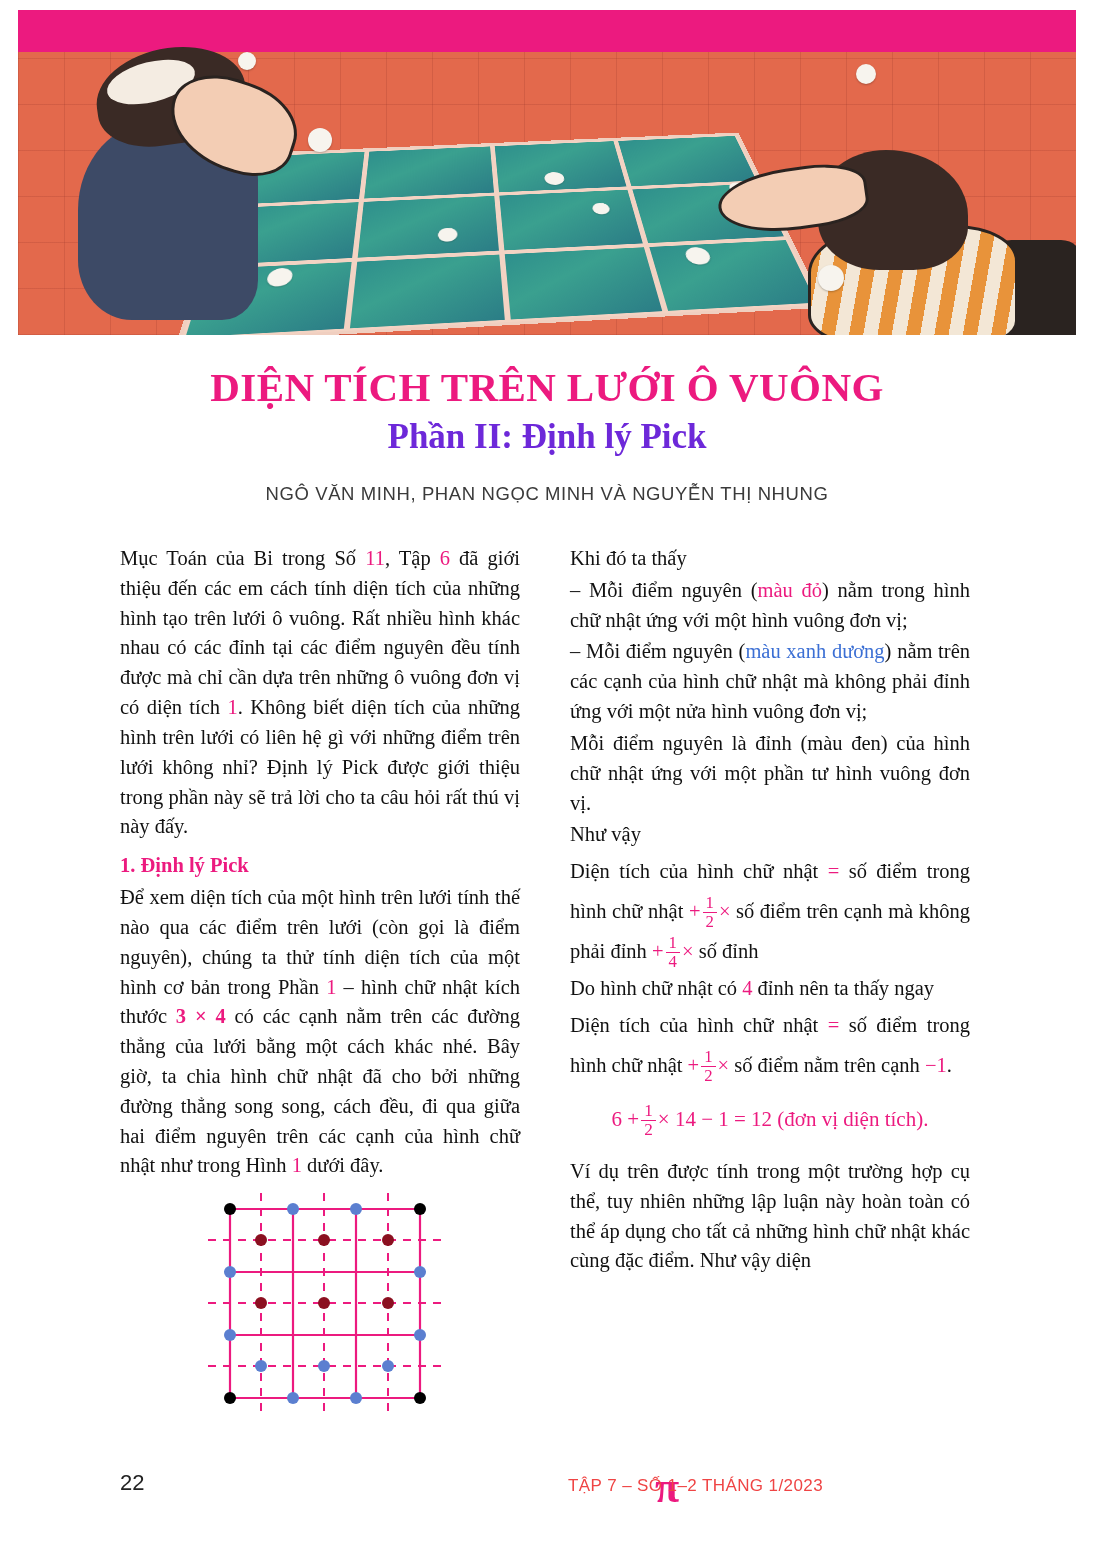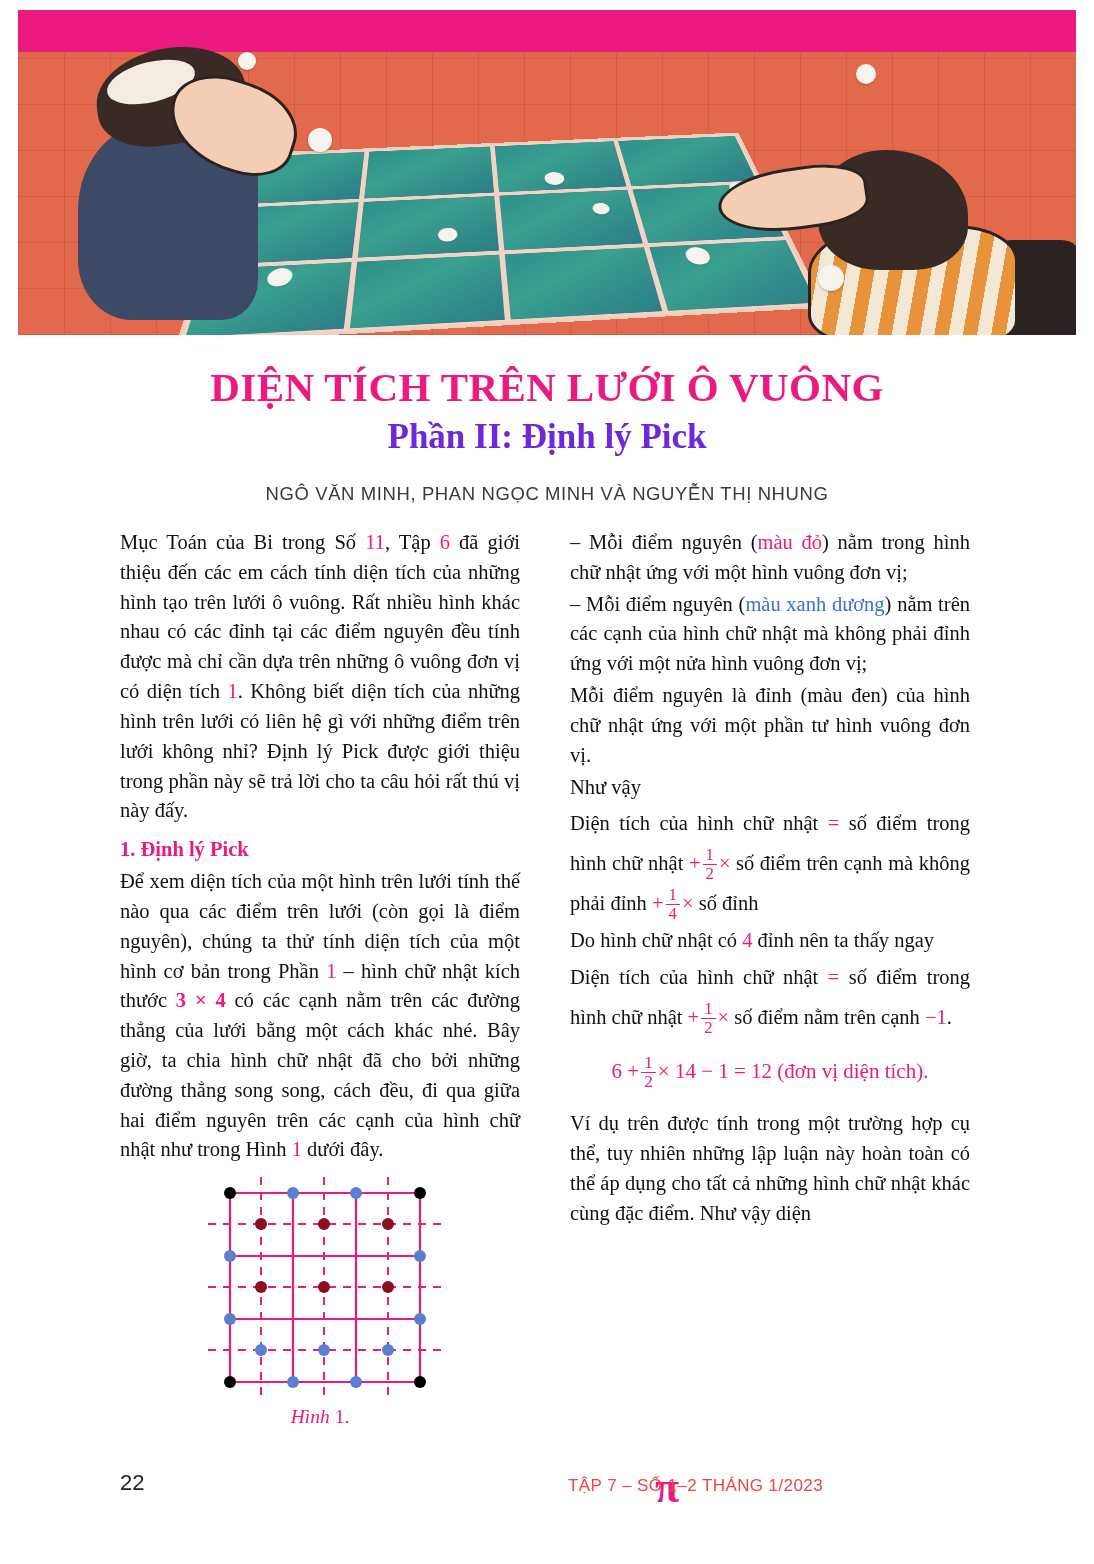--- a/index.html
+++ b/index.html
@@ -108,21 +108,21 @@
   .authors {
     margin-top:26px;
     font-family:"Liberation Sans", sans-serif;
     font-size:18.5px; color:#3a3a3a; letter-spacing:0.6px;
   }
 
   
   .cols {
     position:absolute; left:120px; top:528px; width:858px; height:890px;
   }
-  .col { position:absolute; top:0; width:400px; }
+  .col { position:absolute; top:16px; width:400px; }
   .col-left { left:0; }
   .col-right { left:450px; }
   p.body {
     margin:0 0 2px 0;
     font-size:20.5px; line-height:1.455;
     text-align:justify;
     text-justify:inter-word;
     color:#111;
     hyphens:none;
   }
@@ -284,24 +284,24 @@
 
         <g fill="#000000">
           <circle cx="30" cy="20" r="6"></circle>
           <circle cx="220" cy="20" r="6"></circle>
           <circle cx="30" cy="209" r="6"></circle>
           <circle cx="220" cy="209" r="6"></circle>
         </g>
       </svg>
     </div>
 
-    <div class="fig-cap"><i>Hình</i><span> 1.</span></div>
   </div>
 
   <div class="col col-right">
+    <p class="body">Khi đó ta thấy</p>
 
     <p class="body"><span>– Mỗi điểm nguyên (</span><span class="pink">màu đỏ</span><span>) nằm trong hình chữ nhật ứng với một hình vuông đơn vị;</span></p>
 
     <p class="body"><span>– Mỗi điểm nguyên (</span><span class="blue">màu xanh dương</span><span>) nằm trên các cạnh của hình chữ nhật mà không phải đỉnh ứng với một nửa hình vuông đơn vị;</span></p>
 
     <p class="body">Mỗi điểm nguyên là đỉnh (màu đen) của hình chữ nhật ứng với một phần tư hình vuông đơn vị.</p>
 
     <p class="body">Như vậy</p>
 
     <p class="body" style="line-height:1.95;">

